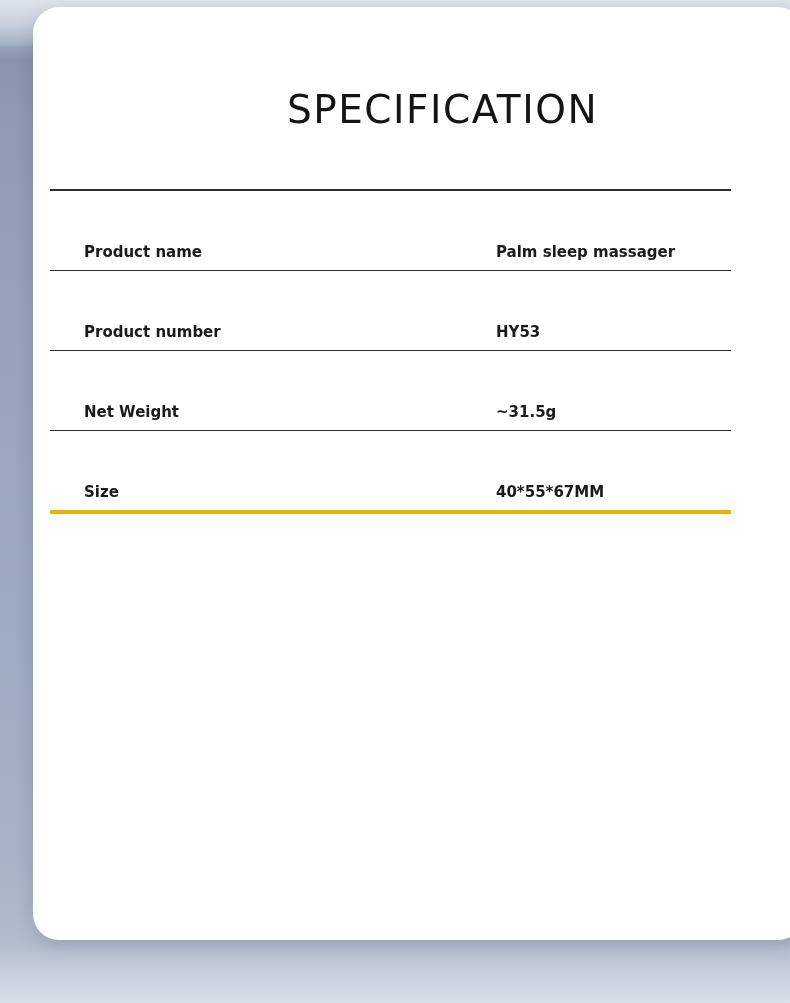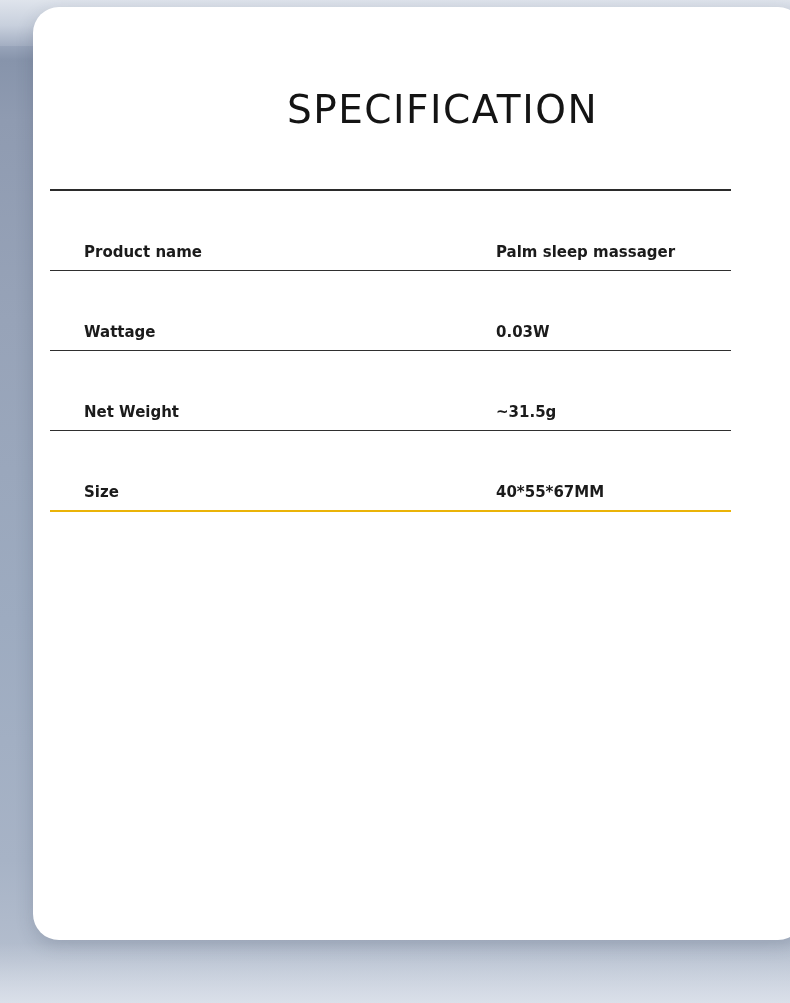--- a/index.html
+++ b/index.html
@@ -96,21 +96,21 @@
   }
   .spec-table tr.spec-row td.label {
     padding-left: 34px;
     width: 412px;
   }
   .spec-table tr.spec-row td.value {
     padding-left: 0;
   }
   
   .spec-table tr.spec-row:last-child td {
-    border-bottom: 2px solid #eab308;
+    border-bottom: 4px solid #eab308;
   }
 </style>
 </head>
 <body>
 
 <div class="page">
   <div class="card">
 
     <h1 class="card-title">SPECIFICATION</h1>
 
@@ -118,22 +118,22 @@
       <tbody>
         <tr class="top-rule">
           <td colspan="2"></td>
         </tr>
 
         <tr class="spec-row">
           <td class="label">Product name</td>
           <td class="value">Palm sleep massager</td>
         </tr>
         <tr class="spec-row">
-          <td class="label">Wattage</td>
-          <td class="value">0.03W</td>
+          <td class="label">Product number</td>
+          <td class="value">HY53</td>
         </tr>
         <tr class="spec-row">
           <td class="label">Net Weight</td>
           <td class="value">~31.5g</td>
         </tr>
         <tr class="spec-row">
           <td class="label">Size</td>
           <td class="value">40*55*67MM</td>
         </tr>
       </tbody>

